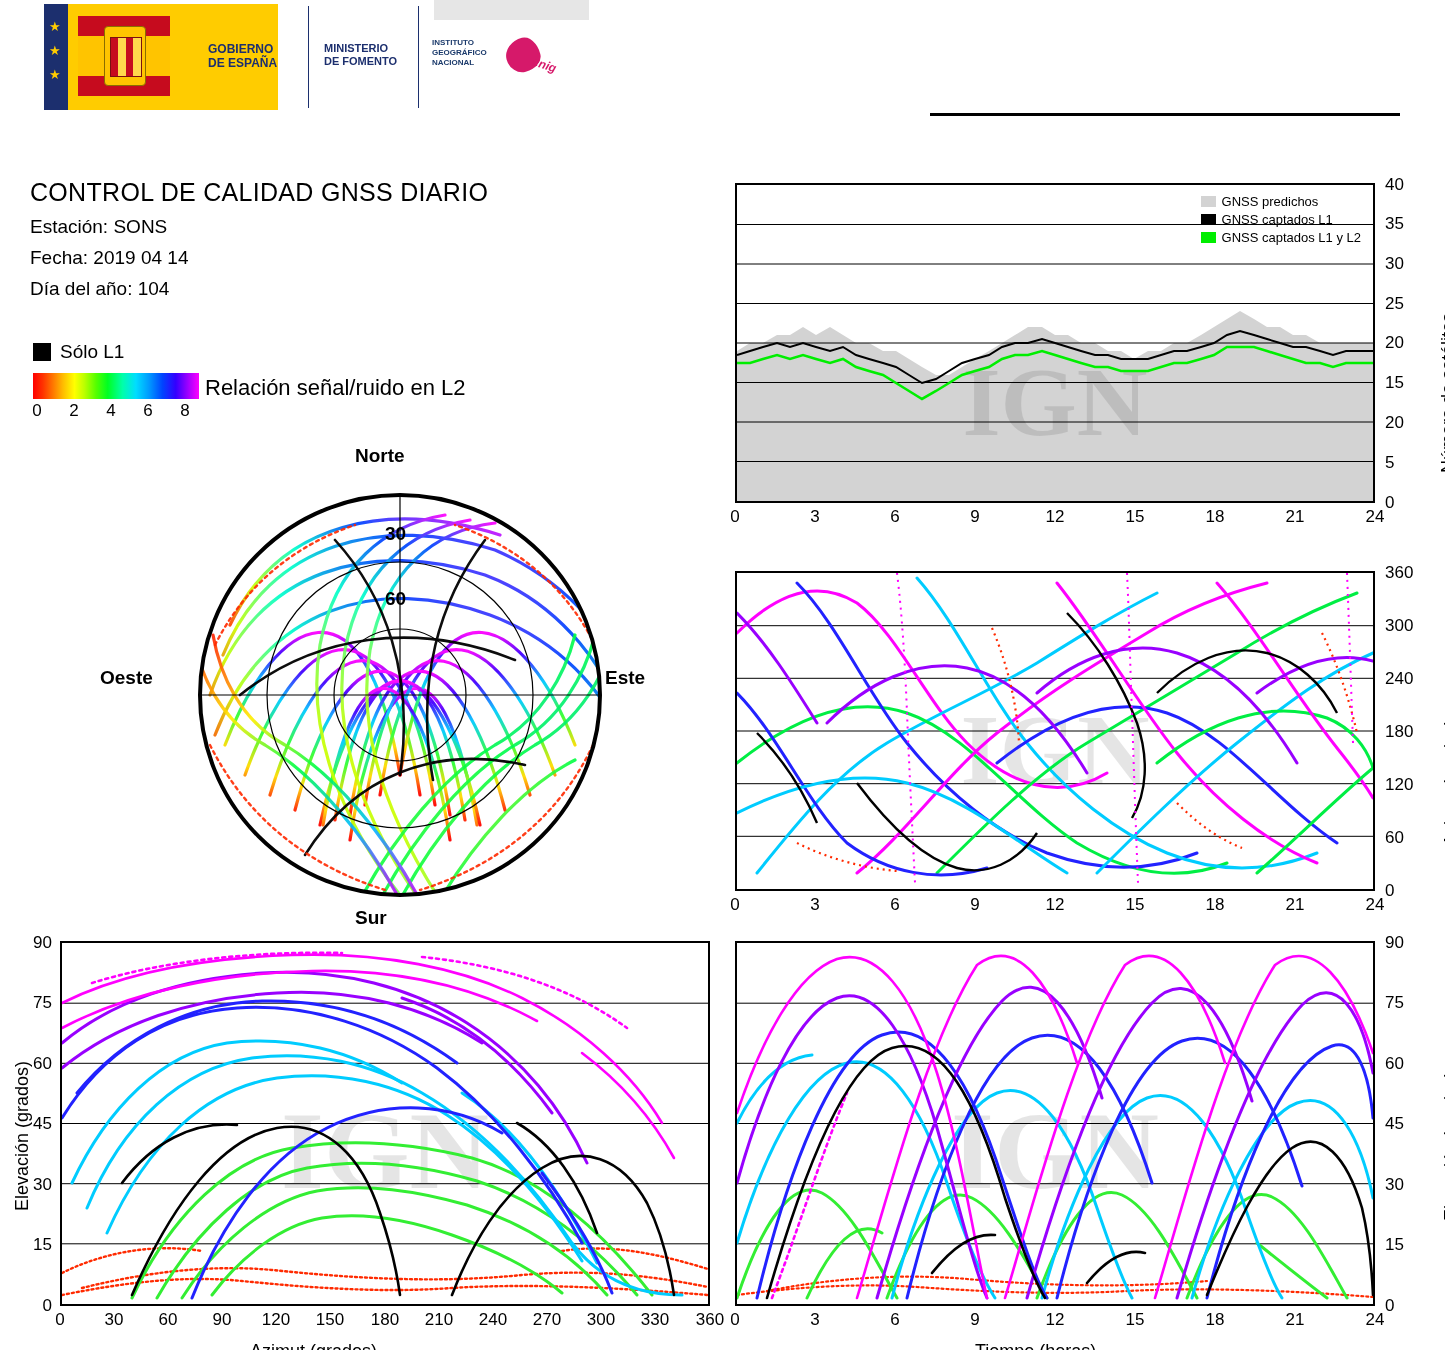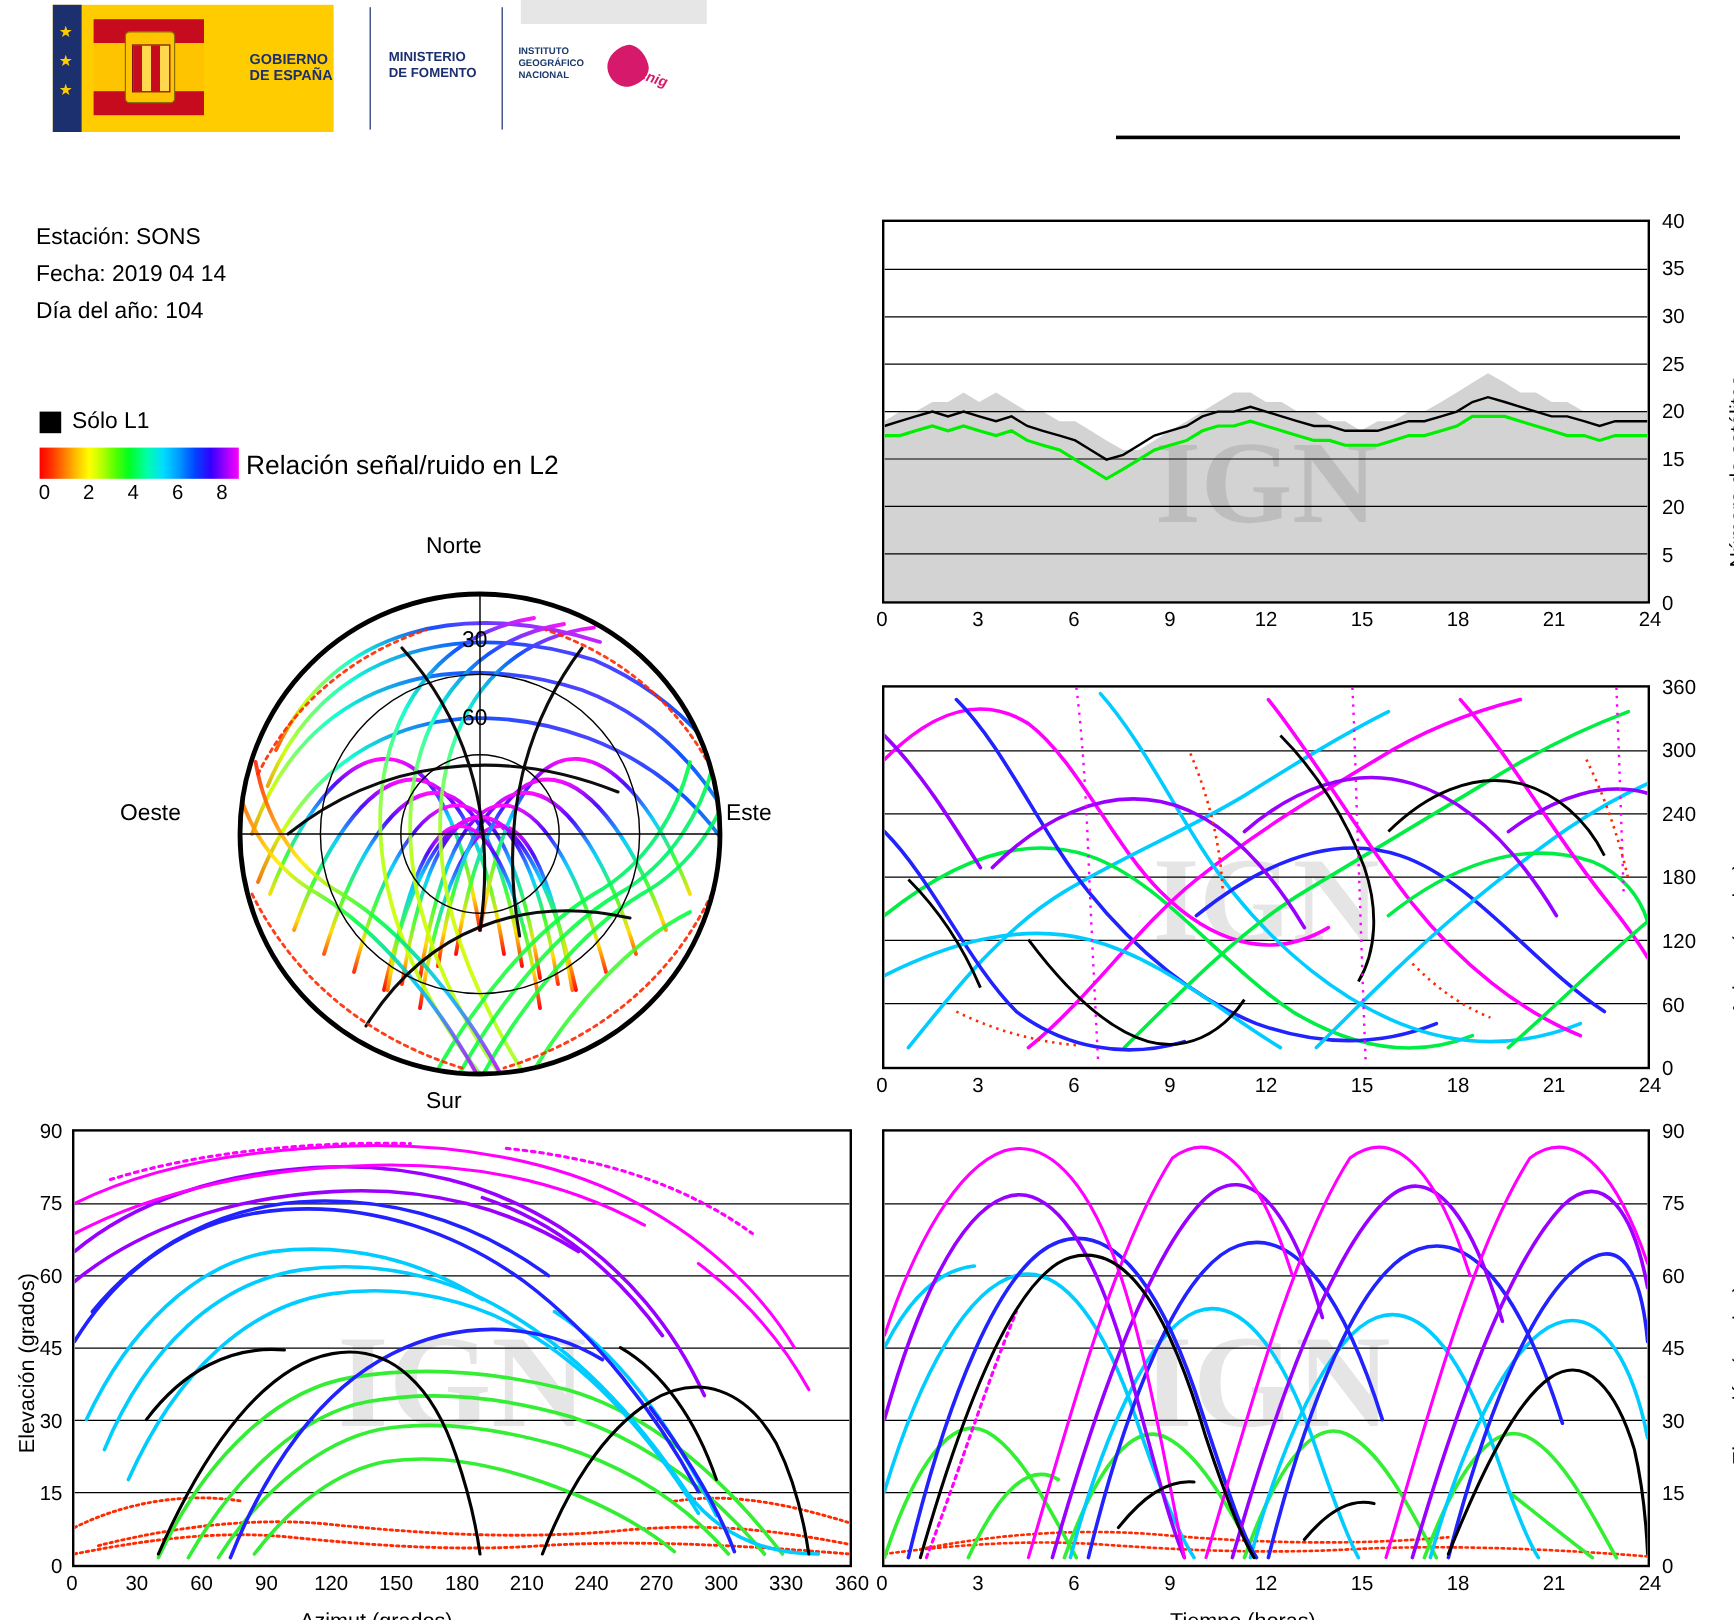--- a/index.html
+++ b/index.html
@@ -147,21 +147,21 @@
 
   
   #sat-legend {
     position:absolute; right: 12px; top: 8px; font-size: 13px; line-height: 17px;
   }
   #sat-legend .row { display:flex; align-items:center; margin-bottom:1px; }
   #sat-legend .sw { width: 15px; height: 11px; margin-right: 6px; }
 
   
   #skyplot { left: 185px; top: 445px; width: 470px; height: 490px; }
-  .sky-label { position:absolute; font-size:19px; }
+  .sky-label { position:absolute; font-size:19px;font-weight:bold; }
 
   svg { display:block; }
 </style>
 </head>
 <body>
 
 <div class="abs" id="header-logo">
   <div class="logo-greybar"></div>
   <div class="logo-flagbox"></div>
   <div class="logo-flagstripe">
@@ -188,20 +188,21 @@
     <div class="cnig-blob"></div>
     <div class="cnig-word">cnig</div>
   </div>
 </div>
 
 <div class="abs" id="header-right">
 </div>
 <div class="abs" id="header-rule"></div>
 
 <div class="abs" id="info-block">
+  <div id="info-title">CONTROL DE CALIDAD GNSS DIARIO</div>
   <div class="info-line">Estación: SONS</div>
   <div class="info-line">Fecha: 2019 04 14</div>
   <div class="info-line">Día del año: 104</div>
 </div>
 
 <div class="abs" id="legend-l1">
   <div class="swatch"></div>
   <div class="lbl">Sólo L1</div>
 </div>
 
@@ -321,20 +322,34 @@
         <line x1="0" y1="158" x2="636" y2="158"></line>
         <line x1="0" y1="197.5" x2="636" y2="197.5"></line>
         <line x1="0" y1="237" x2="636" y2="237"></line>
         <line x1="0" y1="276.5" x2="636" y2="276.5"></line>
       </g>
 
       <polyline fill="none" stroke="#000" stroke-width="2" points="0,170 13,166 26,162 40,158 53,162 66,158 79,162 93,166 106,162 119,170 132,174 146,178 159,182 172,190 185,198 199,194 212,186 225,178 238,174 252,170 265,162 278,158 291,158 305,154 318,158 331,162 344,166 358,170 371,170 384,174 397,174 411,174 424,170 437,166 450,166 464,162 477,158 490,150 503,146 517,150 530,154 543,158 556,162 569,162 583,166 596,170 609,166 622,166 636,166"></polyline>
 
       <polyline fill="none" stroke="#00ee00" stroke-width="2.6" points="0,178 13,178 26,174 40,170 53,174 66,170 79,174 93,178 106,174 119,182 132,186 146,190 159,198 172,206 185,214 199,206 212,198 225,190 238,186 252,182 265,174 278,170 291,170 305,166 318,170 331,174 344,178 358,182 371,182 384,186 397,186 411,186 424,182 437,178 450,178 464,174 477,170 490,162 503,162 517,162 530,166 543,170 556,174 569,178 583,178 596,182 609,178 622,178 636,178"></polyline>
     </svg>
+    <div id="sat-legend">
+      <div class="row">
+        <span class="sw" style="background:#d3d3d3"></span>
+        <span>GNSS predichos</span>
+      </div>
+      <div class="row">
+        <span class="sw" style="background:#000000"></span>
+        <span>GNSS captados L1</span>
+      </div>
+      <div class="row">
+        <span class="sw" style="background:#00ee00"></span>
+        <span>GNSS captados L1 y L2</span>
+      </div>
+    </div>
   </div>
 
   <div class="tick-x" style="left:0px;   top:324px;">0</div>
   <div class="tick-x" style="left:80px;  top:324px;">3</div>
   <div class="tick-x" style="left:160px; top:324px;">6</div>
   <div class="tick-x" style="left:240px; top:324px;">9</div>
   <div class="tick-x" style="left:320px; top:324px;">12</div>
   <div class="tick-x" style="left:400px; top:324px;">15</div>
   <div class="tick-x" style="left:480px; top:324px;">18</div>
   <div class="tick-x" style="left:560px; top:324px;">21</div>

